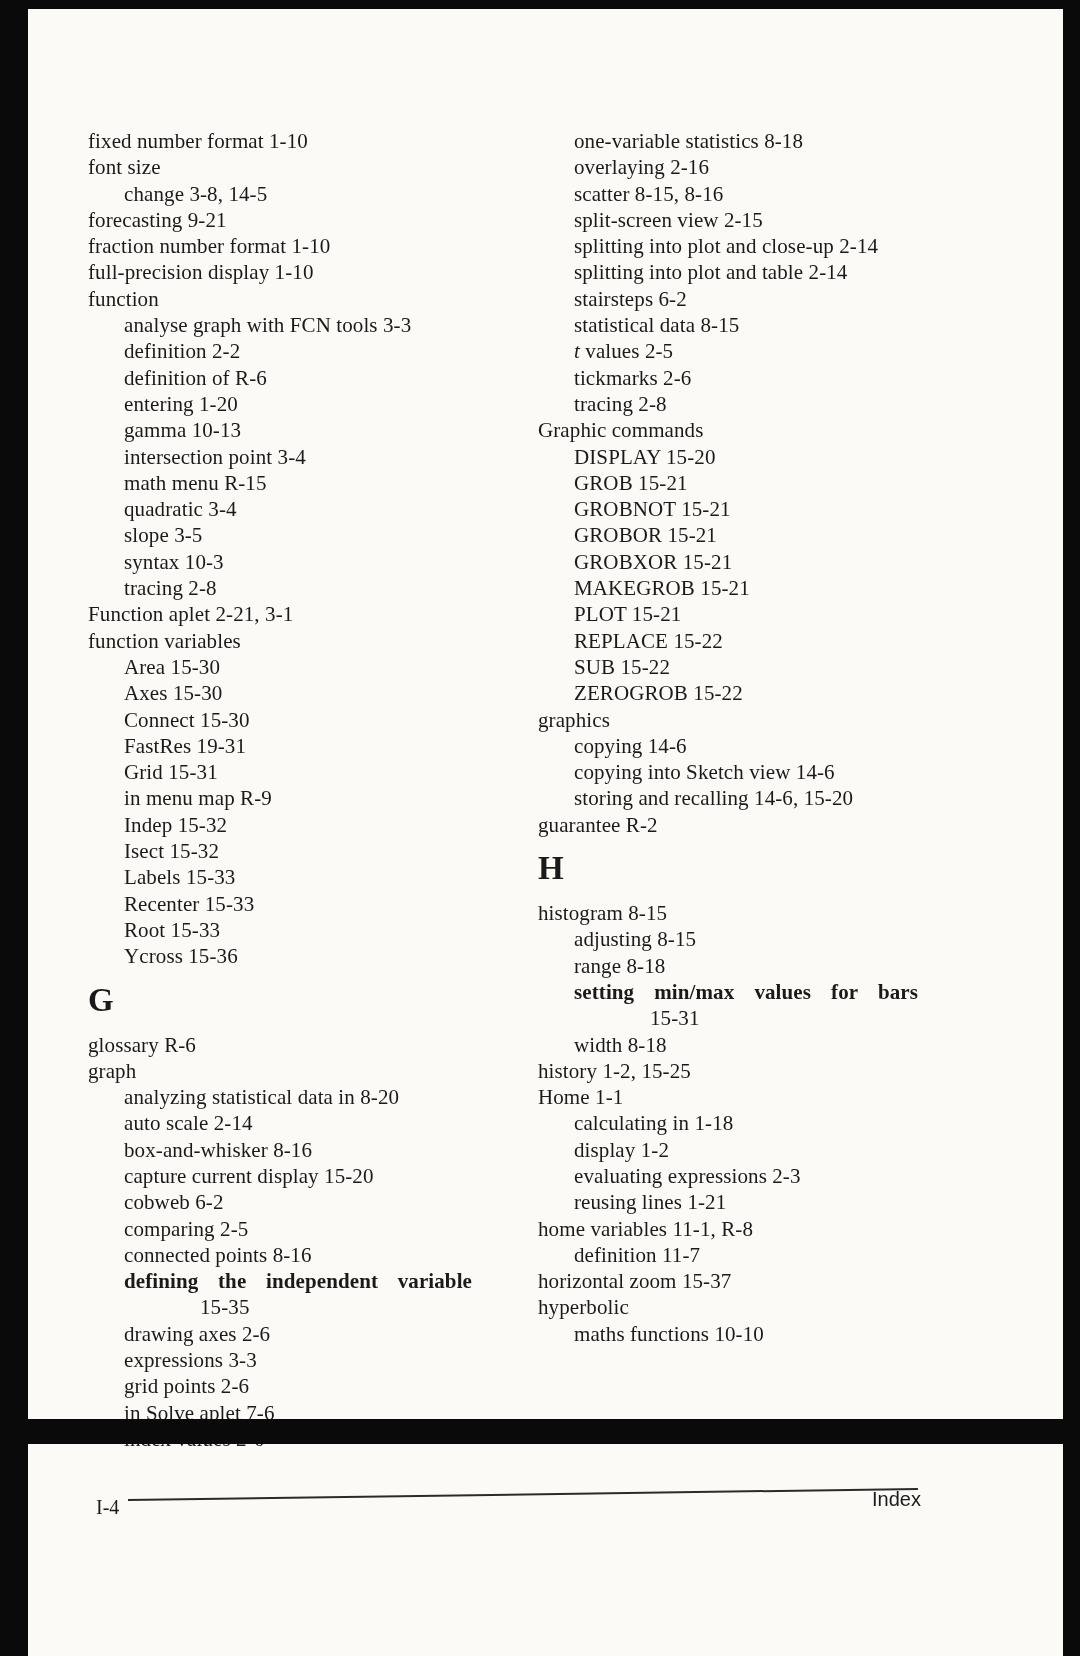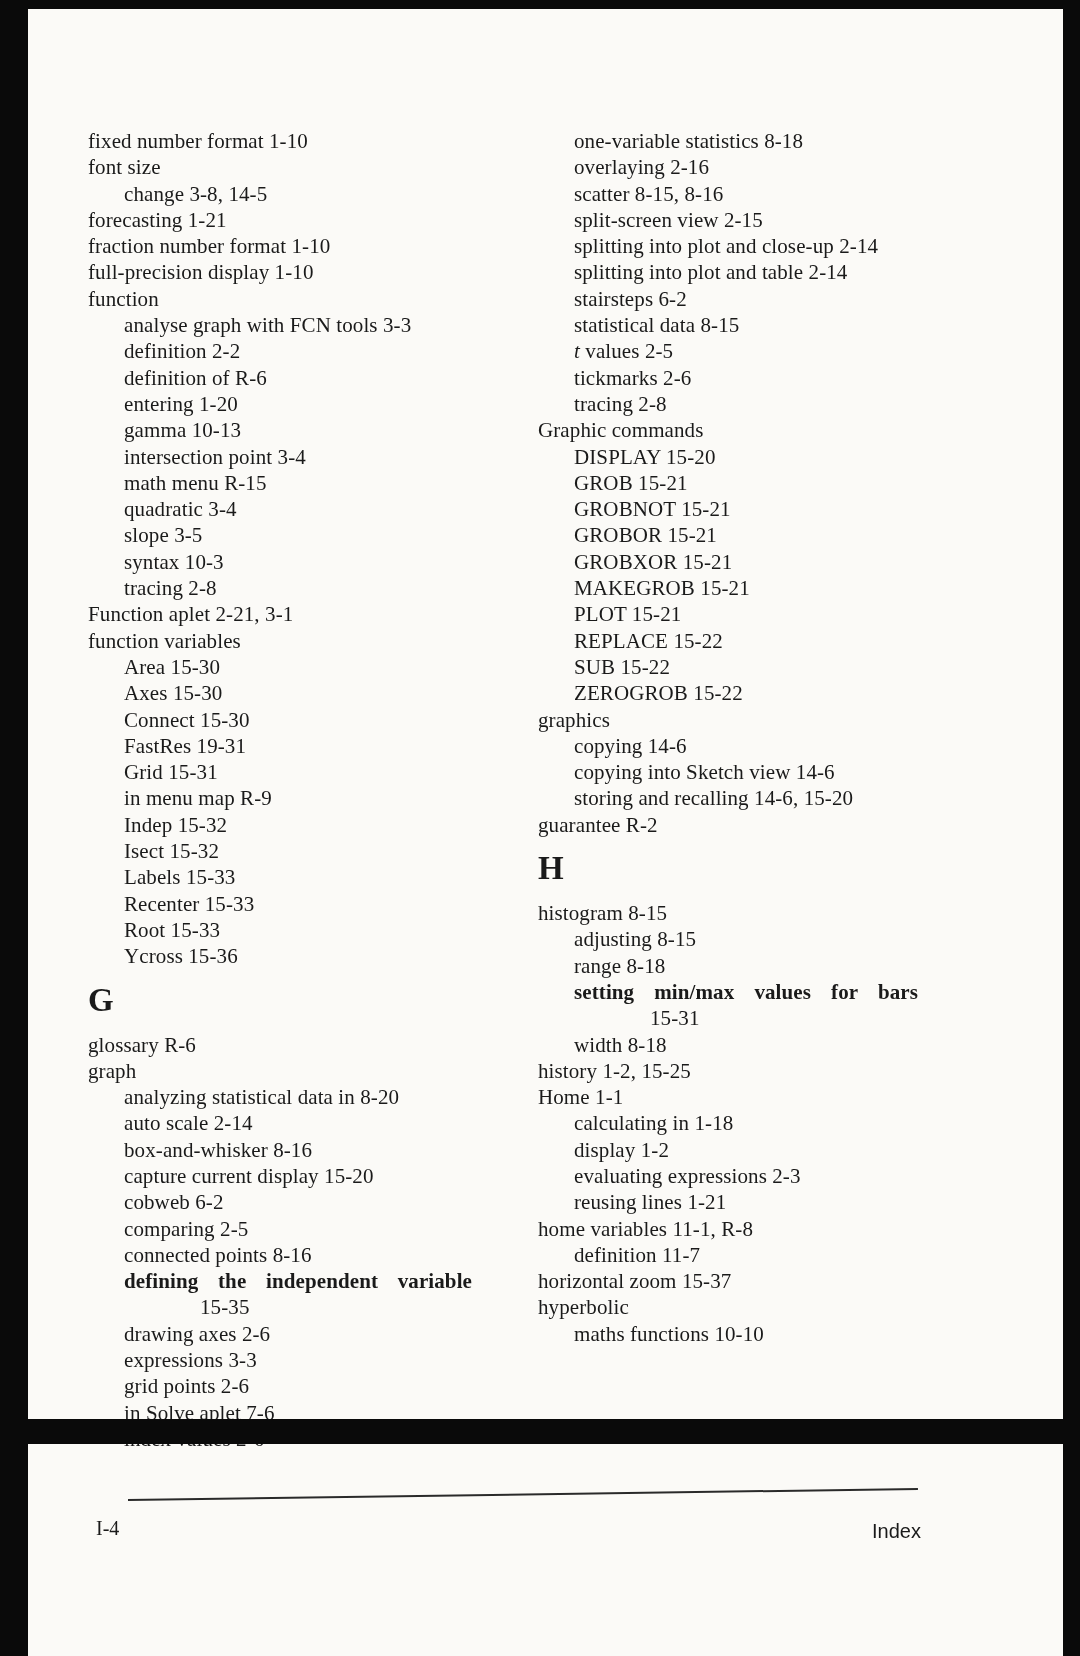--- a/index.html
+++ b/index.html
@@ -71,41 +71,39 @@
     background: #2a2a2a;
     transform: rotate(-0.8deg);
     transform-origin: left center;
   }
   .footer-page-number {
     position: absolute;
     left: 96px;
     top: 1496px;
     font-size: 20px;
     font-family: "Liberation Serif", serif;
-    margin-top: 21px;
   }
   .footer-section-label {
     position: absolute;
     left: 872px;
     top: 1488px;
     font-size: 20px;
     font-family: "Liberation Sans", sans-serif;
-    margin-top: 32px;
   }
 </style>
 </head>
 <body style="--paper: #fbfaf7; --ink: #1a1a1a; --scan: #0a0a0a;">
 
 <div class="page">
 
   <div class="col col-left">
       <div class="entry indent-0">fixed number format 1-10</div>
       <div class="entry indent-0">font size</div>
       <div class="entry indent-1">change 3-8, 14-5</div>
-      <div class="entry indent-0">forecasting 1-21</div>
+      <div class="entry indent-0">forecasting 9-21</div>
       <div class="entry indent-0">fraction number format 1-10</div>
       <div class="entry indent-0">full-precision display 1-10</div>
       <div class="entry indent-0">function</div>
       <div class="entry indent-1">analyse graph with FCN tools 3-3</div>
       <div class="entry indent-1">definition 2-2</div>
       <div class="entry indent-1">definition of R-6</div>
       <div class="entry indent-1">entering 1-20</div>
       <div class="entry indent-1">gamma 10-13</div>
       <div class="entry indent-1">intersection point 3-4</div>
       <div class="entry indent-1">math menu R-15</div>

